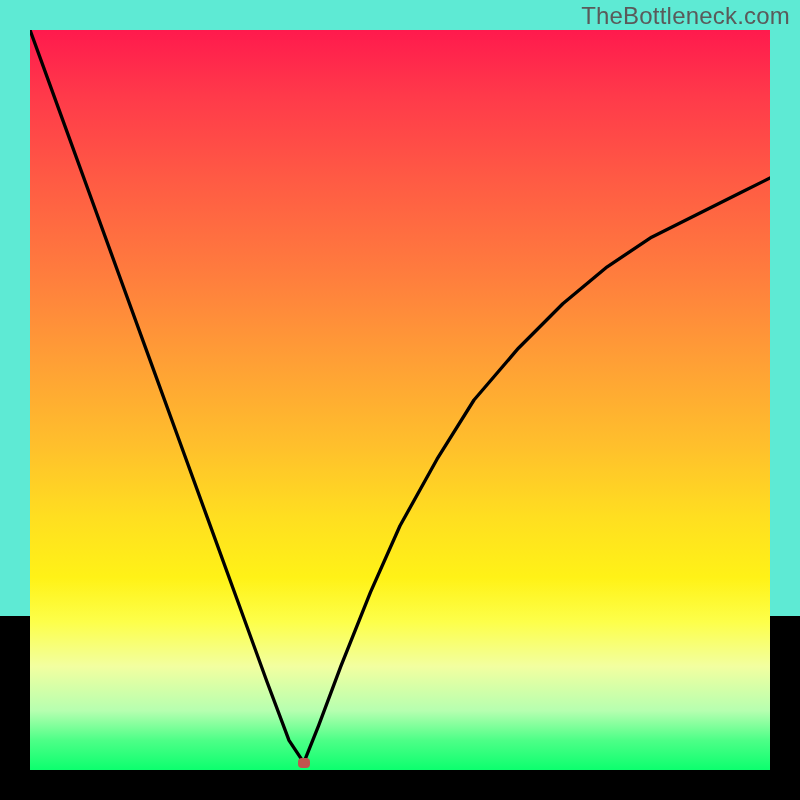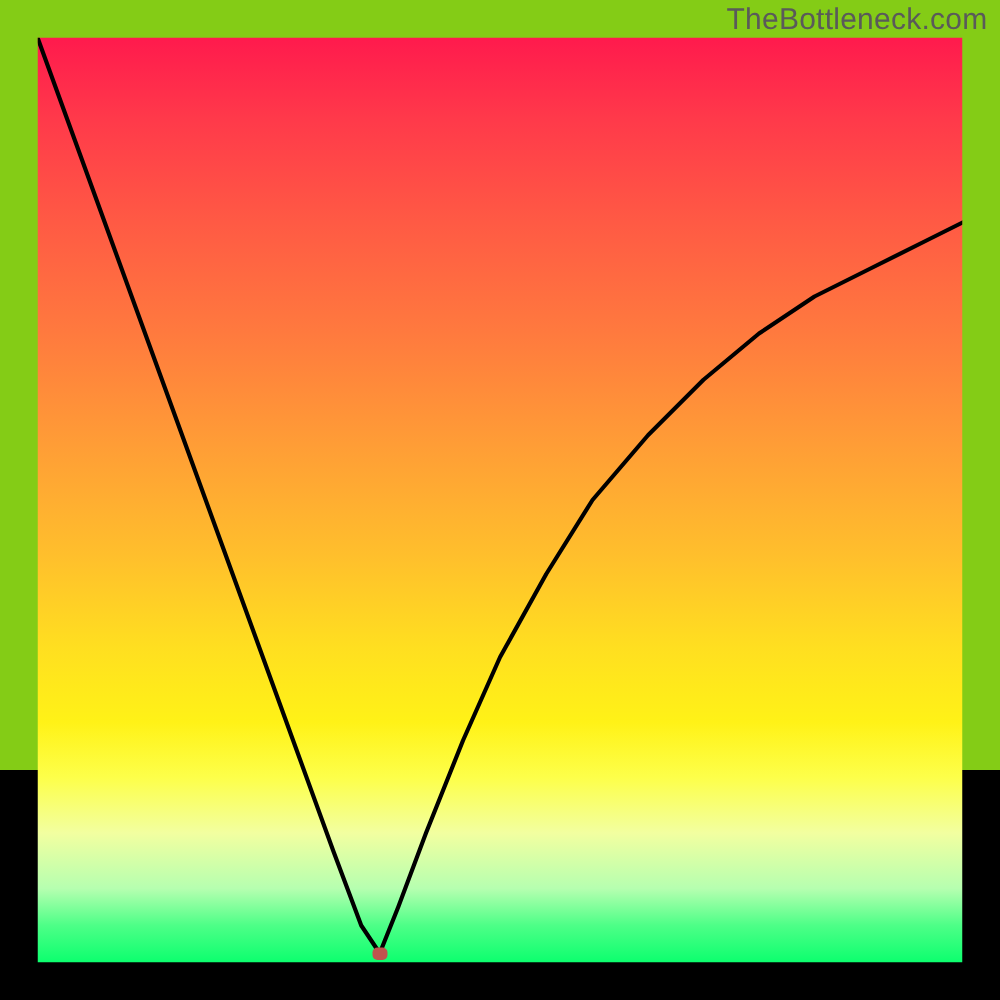--- a/index.html
+++ b/index.html
@@ -8,21 +8,21 @@
     width: 800px;
     height: 800px;
     background: #000;
     font-family: Arial, Helvetica, sans-serif;
     overflow: hidden;
   }
   .frame {
     position: relative;
     width: 800px;
     height: 616px;
-    background: #84cc16;
+    background: #5eead4;
   }
   .watermark {
     position: absolute;
     top: 2px;
     right: 10px;
     color: #5a5a5a;
     font-size: 24px;
     font-weight: 500;
     letter-spacing: 0.2px;
     z-index: 50;

